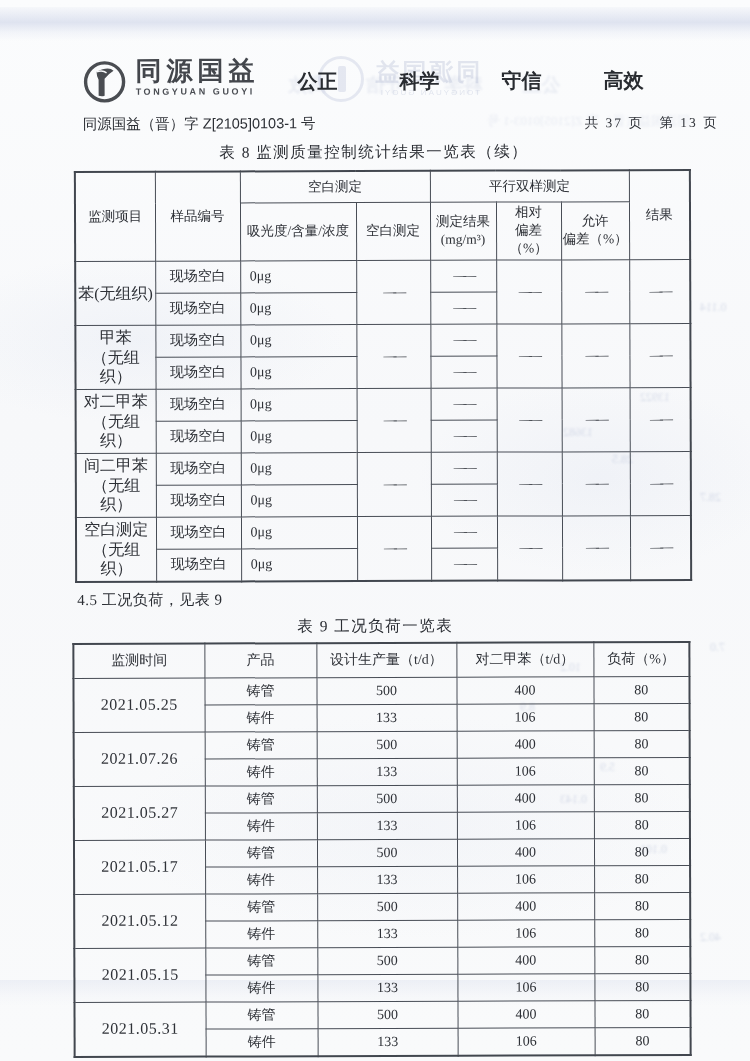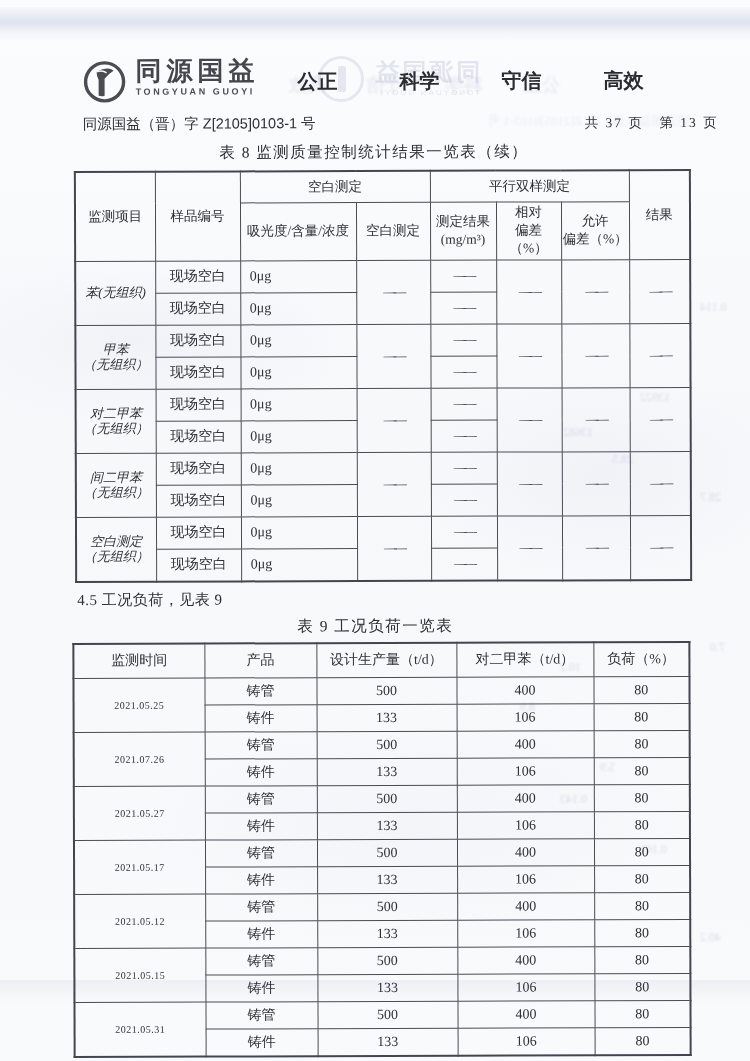--- a/index.html
+++ b/index.html
@@ -51,30 +51,30 @@
   .page-no{font-size:13.5px;letter-spacing:2px;color:#33363c;padding-right:2px;}
 
   .t8-title{text-align:center;font-size:15.5px;letter-spacing:1.5px;margin-top:9px;color:#2b2e34;}
   table{border-collapse:collapse;table-layout:fixed;background:transparent;}
   th,td{border:1px solid #484d56;overflow:hidden;}
   .t8{margin:7px 0 0 75px;width:615px;}
   .t8 th{font-weight:normal;font-size:13.5px;padding:1px 0;white-space:pre-line;line-height:1.35;text-align:center;}
   .t8 thead tr.gr th{height:28px;}
   .t8 thead tr.sub th{height:40px;}
   .t8 td{height:29px;font-size:14px;text-align:center;white-space:pre-line;line-height:1.2;}
-  .t8 td.c-item{font-size:13px;font-style:italic;}
+  .t8 td.c-item{font-size:16px;}
   .t8 td.c-val{text-align:left;padding-left:9px;font-family:"Liberation Serif","DejaVu Serif",serif;}
   td.c-dash{letter-spacing:-3px;color:#373b42;font-size:13px;}
 
   .sec-heading{margin:8px 0 0 77px;font-size:15px;letter-spacing:.5px;color:#2b2e34;}
   .t9-title{text-align:center;font-size:15.5px;letter-spacing:1.5px;margin-top:7px;color:#2b2e34;}
   .t9{margin:5px 0 0 72px;width:616px;}
   .t9 th{font-weight:normal;font-size:14px;height:31px;text-align:center;}
   .t9 td{height:24px;font-size:14px;text-align:center;color:#2e3137;}
-  .t9 td.c-date{font-size:10px;letter-spacing:.5px;}
+  .t9 td.c-date{font-size:16px;letter-spacing:.5px;}
   .t8,.t9{border:2px solid #42474f;}
 </style>
 </head>
 <body>
 
 <div class="page">
   <div class="top-band"></div>
   <div class="bottom-band"></div>
 
   <div class="bleed">

